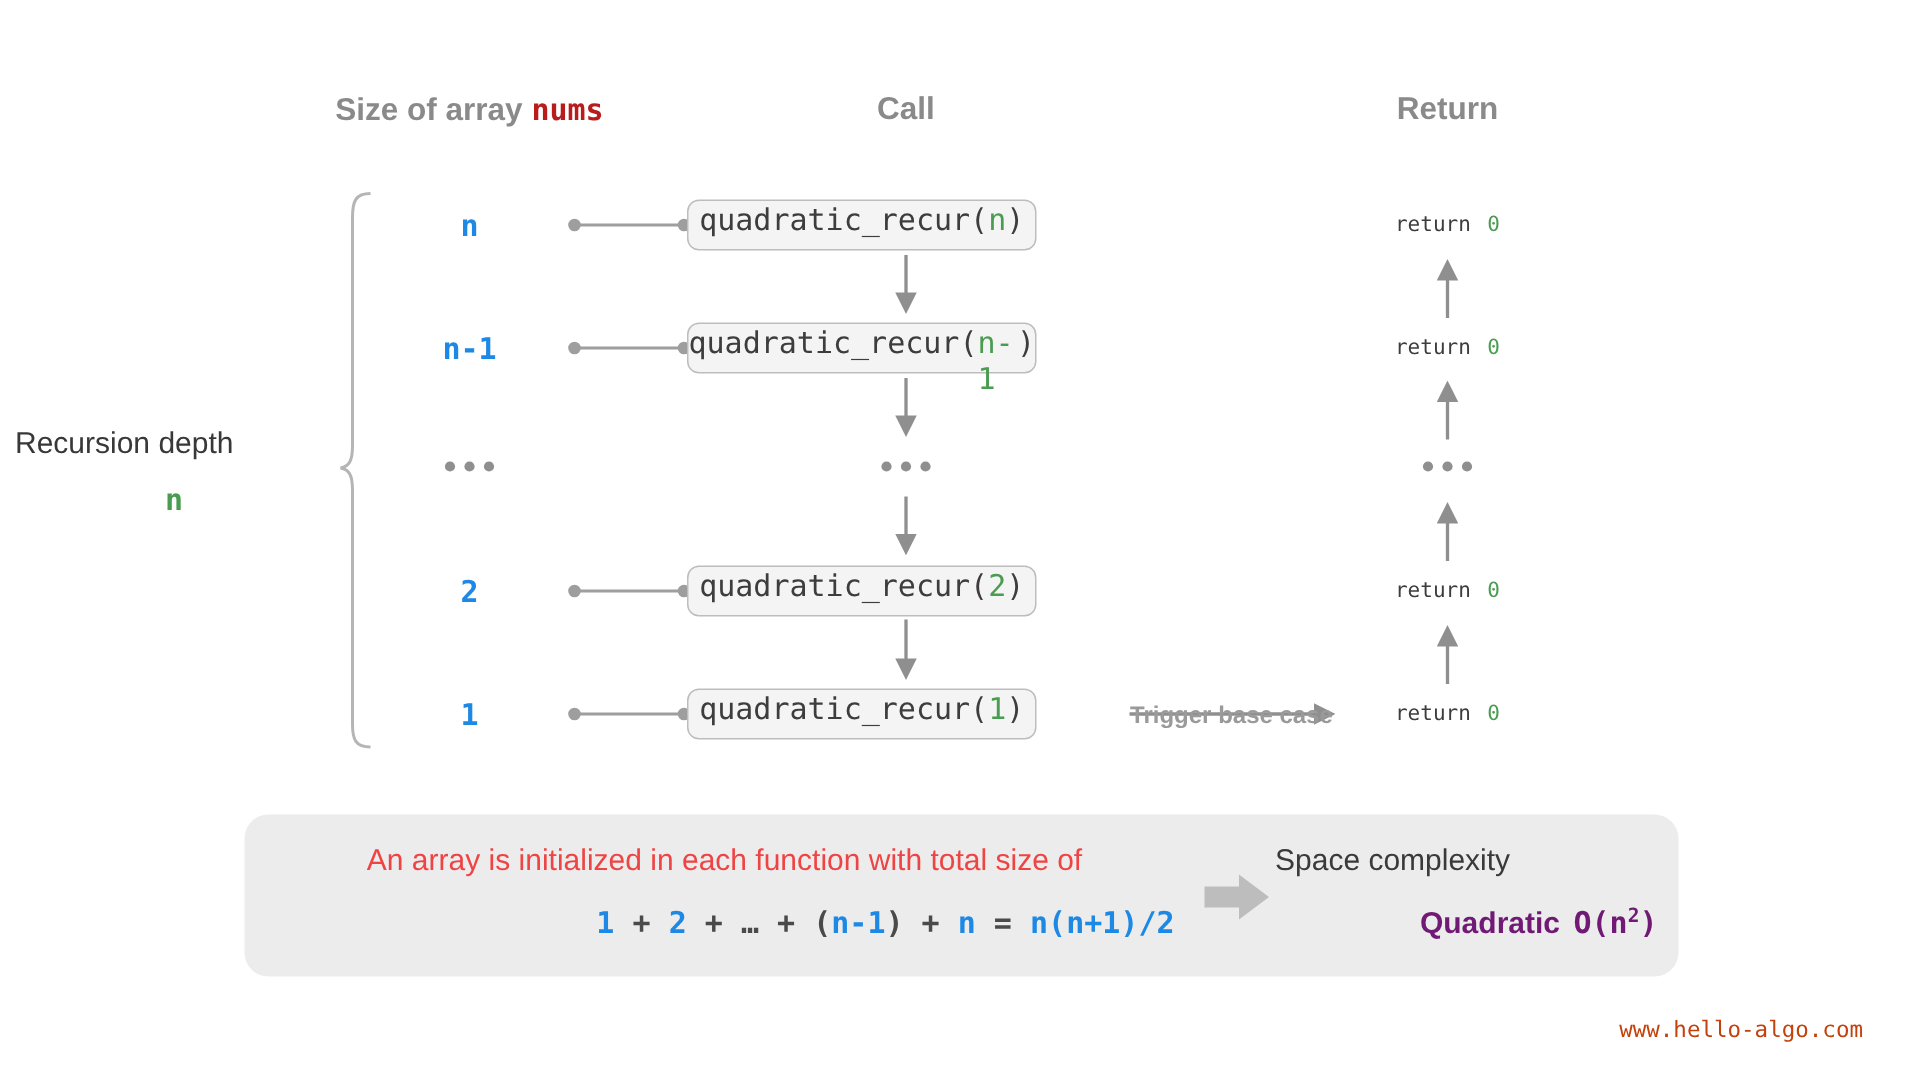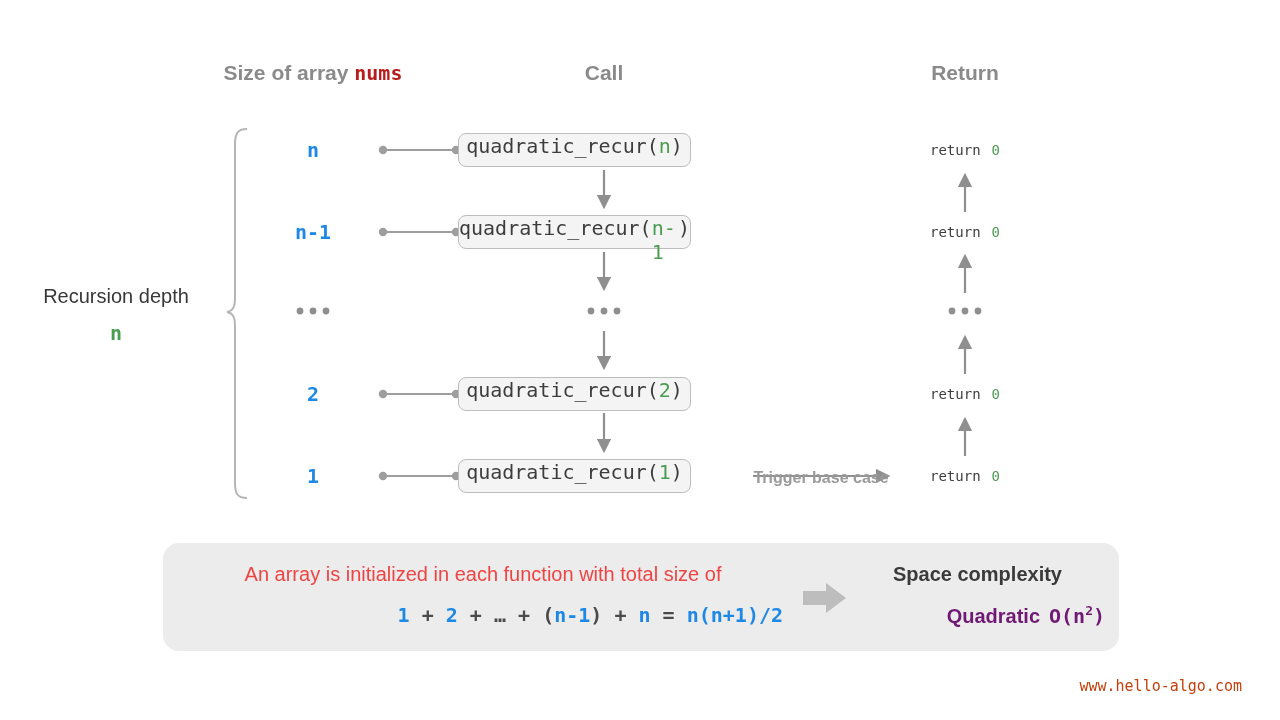--- a/index.html
+++ b/index.html
@@ -13,32 +13,32 @@
   .size-label{left:238px;width:150px;text-align:center;font-family:"DejaVu Sans Mono",monospace;
               font-weight:700;font-size:20px;line-height:26px;color:#1e88e5;z-index:3;}
   .call-box{left:458px;width:233px;height:34px;box-sizing:border-box;background:#f4f4f4;
             border:1.5px solid #bdbdbd;border-radius:8px;display:flex;justify-content:center;
             font-family:"DejaVu Sans Mono",monospace;font-size:20px;color:#3d3d3d;z-index:3;}
   .ret{left:865px;width:200px;text-align:center;font-family:"DejaVu Sans Mono",monospace;
        font-size:14px;line-height:26px;color:#3d3d3d;z-index:3;}
   .green{color:#4a9d50;}
   .ret .green{margin-left:11px;}
 
-  .depth-text{left:10px;width:212px;top:284px;text-align:center;font-size:20px;line-height:25px;color:#383838;z-index:3;}
+  .depth-text{left:10px;width:212px;top:284px;text-align:left;font-size:20px;line-height:25px;color:#383838;z-index:3;}
   .depth-val{left:10px;width:212px;top:321px;text-align:center;font-family:"DejaVu Sans Mono",monospace;
              font-weight:700;font-size:20px;color:#4a9d50;z-index:3;}
 
   .trigger{left:712px;width:218px;top:425px;text-align:center;font-weight:700;font-size:16px;color:#9a9a9a;z-index:3;margin-top:44px;}
 
   .panel{left:163px;top:543px;width:956px;height:108px;background:#ececec;border-radius:16px;z-index:1;}
   .sum1{left:183px;top:563px;width:600px;text-align:center;font-size:20px;color:#ef4444;z-index:3;}
   .formula{left:183px;top:603px;width:600px;text-align:right;font-family:"DejaVu Sans Mono",monospace;
            font-weight:700;font-size:20px;color:#4a4a4a;z-index:3;}
   .c-blue{color:#1e88e5;}
-  .space-title{left:850px;top:563px;width:255px;text-align:center;font-weight:700;font-size:20px;color:#3a3a3a;z-index:3;}
+  .space-title{left:850px;top:563px;width:255px;font-weight:400;font-size:20px;color:#3a3a3a;z-index:3;}
   .quad-line{left:850px;top:603px;width:255px;text-align:right;font-weight:700;font-size:20px;color:#701a75;z-index:3;}
   .quad-line .omono{font-family:"DejaVu Sans Mono",monospace;margin-left:9px;}
   .quad-line sup{font-size:13px;}
 
   .watermark{right:38px;top:677px;font-family:"DejaVu Sans Mono",monospace;font-size:15px;color:#c2410c;z-index:3;}
   svg.layer{left:0;top:0;z-index:2;}
 </style>
 </head>
 <body>
 

